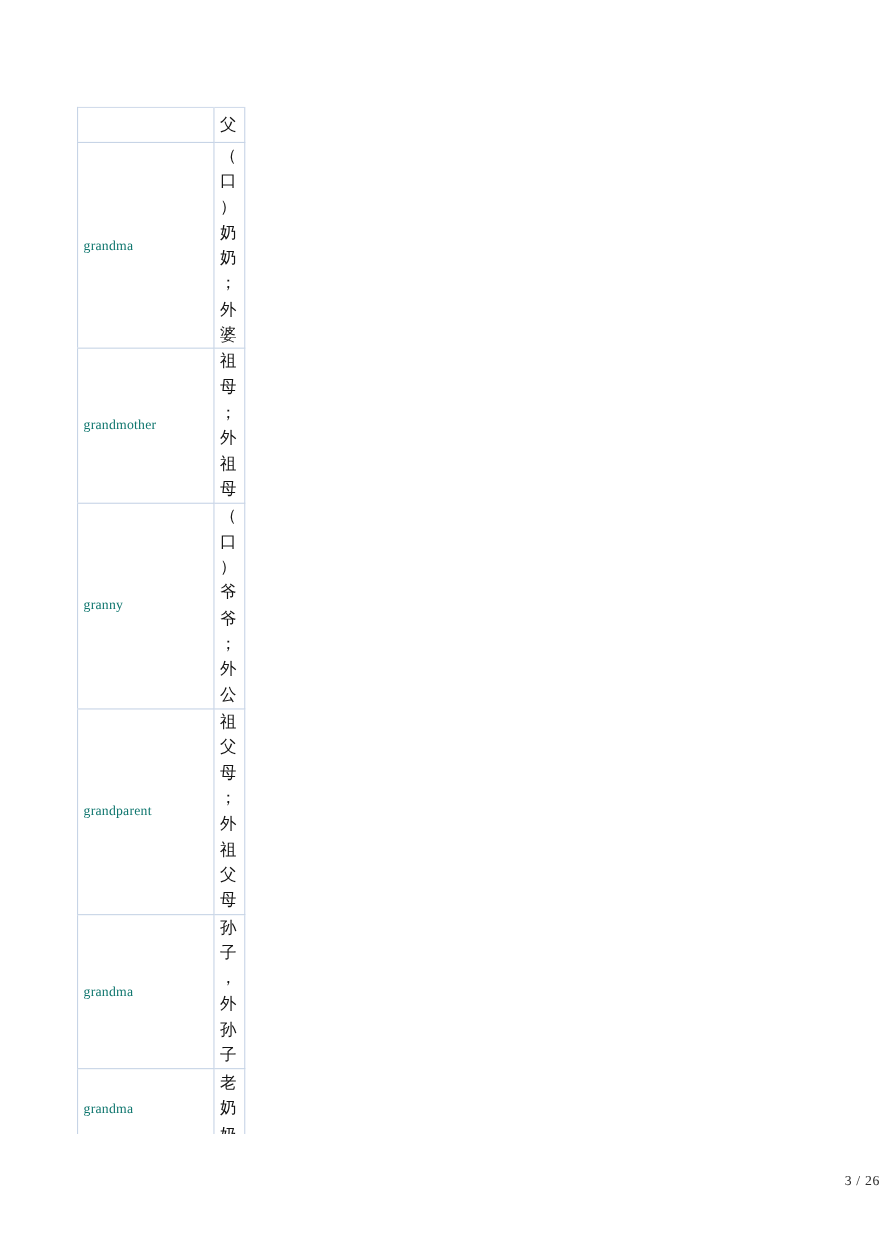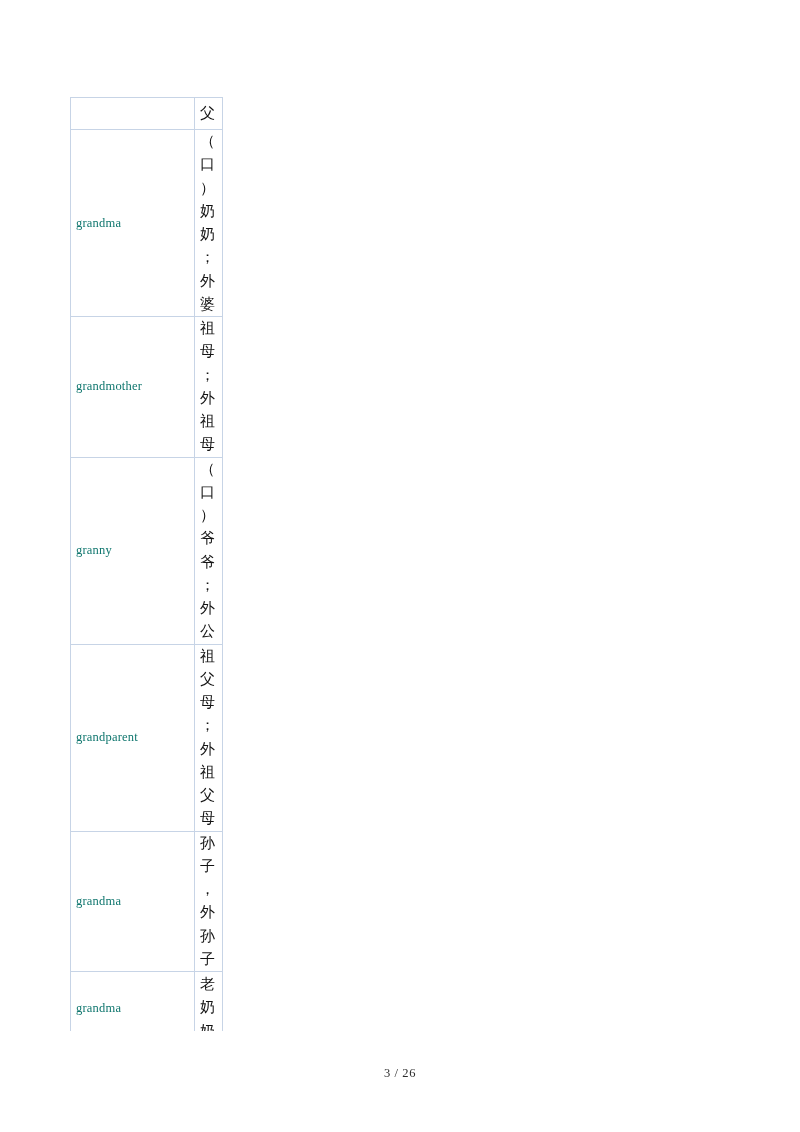--- a/index.html
+++ b/index.html
@@ -80,21 +80,21 @@
   tr.r-8ch   td { height: 179px; }
   tr.r-6b    td { height: 130px; margin-top: 27px; }
   tr.r-3ch   td { height: 72px; margin-left: 30px; }
 
   
   .footer-pageno {
     position: absolute;
     left: 0;
     top: 1066px;
     width: 800px;
-    text-align: center;
+    text-align: right;
     font-family: "Liberation Serif", "DejaVu Serif", serif;
     font-size: 12.5px;
     color: #2b2b2b;
     letter-spacing: 0.6px;
   }
 </style>
 </head>
 <body>
 
 <div class="page">

